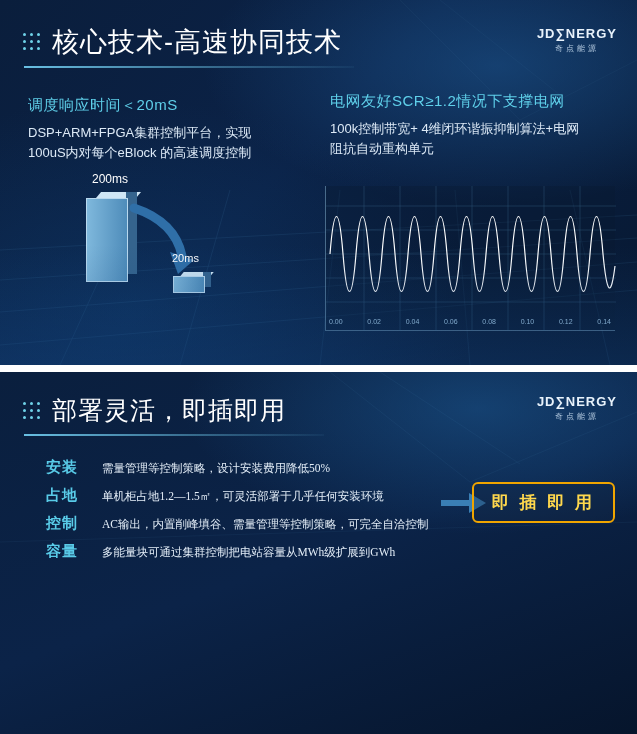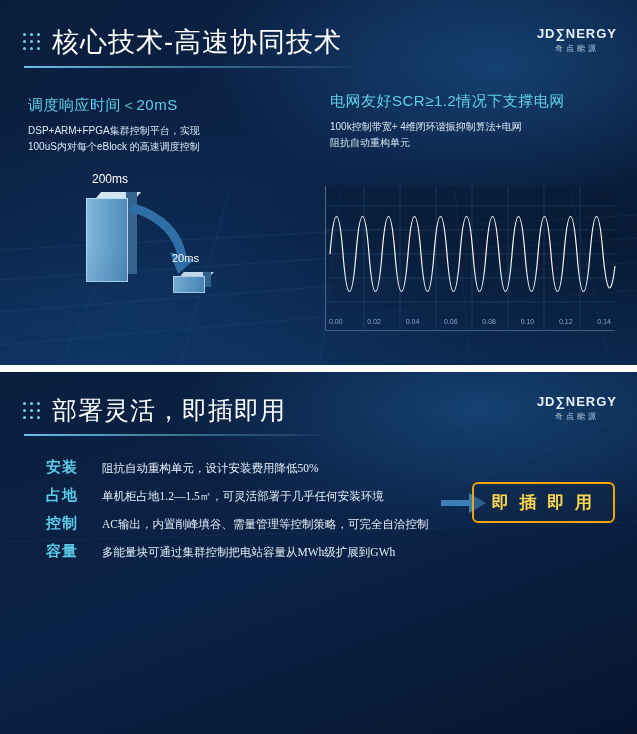--- a/index.html
+++ b/index.html
@@ -112,21 +112,21 @@
   }
   .col-head {
     color: #5fd0ea;
     font-size: 15px;
     font-weight: normal;
     letter-spacing: 0.5px;
     margin-bottom: 8px;
   }
   .col-body {
     color: #dce9f6;
-    font-size: 10px;
+    font-size: 13px;
     line-height: 1.55;
   }
 
   .colA { left: 28px; top: 96px; width: 280px; }
   .colB { left: 330px; top: 92px; width: 290px; }
 
   
   .bar-area {
     position: absolute;
     left: 30px;
@@ -438,21 +438,21 @@
     <div class="s2-underline"></div>
 
     <div class="logo2">
       <div class="logo-main">JD∑NERGY</div>
       <div class="logo-sub">奇点能源</div>
     </div>
 
     <div class="feat-list">
       <div class="feat-row">
         <span class="feat-key">安装</span>
-        <span class="feat-val">阻抗自动重构单元，设计安装费用降低50%</span>
+        <span class="feat-val">需量管理等控制策略，设计安装费用降低50%</span>
       </div>
       <div class="feat-row">
         <span class="feat-key">占地</span>
         <span class="feat-val">单机柜占地1.2—1.5㎡，可灵活部署于几乎任何安装环境</span>
       </div>
       <div class="feat-row">
         <span class="feat-key">控制</span>
         <span class="feat-val">AC输出，内置削峰填谷、需量管理等控制策略，可完全自洽控制</span>
       </div>
       <div class="feat-row">

